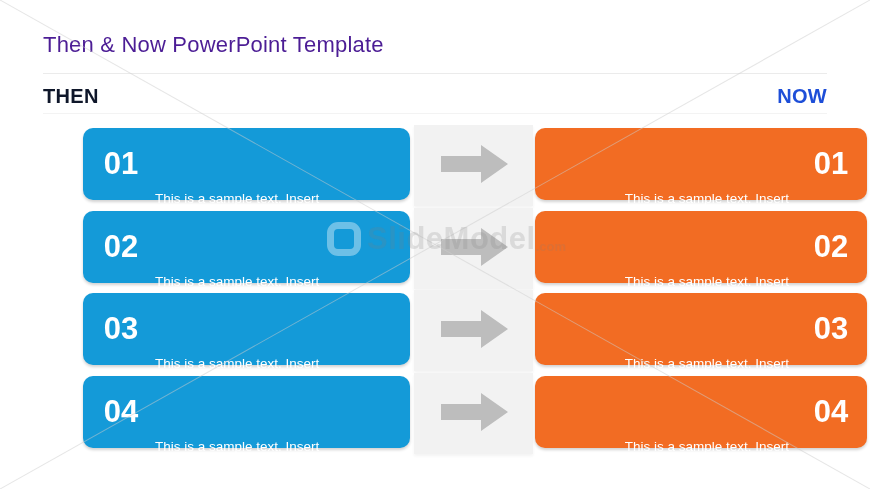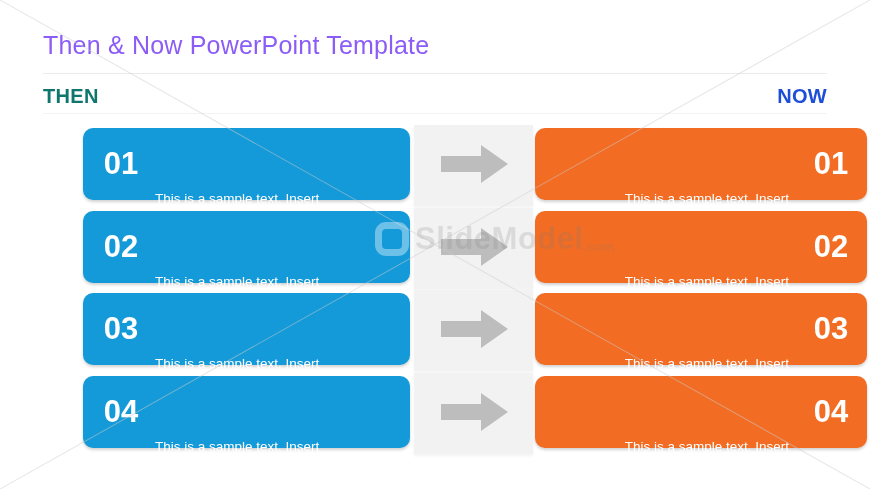--- a/index.html
+++ b/index.html
@@ -9,43 +9,43 @@
     height: 489px;
     background: #ffffff;
     overflow: hidden;
     font-family: "Liberation Sans", sans-serif;
   }
 
   .title {
     position: absolute;
     left: 43px;
     top: 27px;
-    font-size: 25px;
+    font-size: 22px;
     line-height: 36px;
-    color: #8b5cf6;
+    color: #4c1d95;
     font-weight: 400;
     letter-spacing: 0.2px;
   }
   .title-divider {
     position: absolute;
     left: 43px;
     right: 43px;
     top: 73px;
     height: 1px;
     background: #ebebeb;
   }
 
   .col-label {
     position: absolute;
     top: 85px;
     font-size: 20px;
     font-weight: 700;
     letter-spacing: 0.3px;
   }
-  .then-label { left: 43px; color: #0f766e; }
+  .then-label { left: 43px; color: #0f172a; }
   .now-label  { right: 43px; color: #1d4ed8; }
 
   .header-divider {
     position: absolute;
     left: 43px;
     right: 43px;
     top: 113px;
     height: 1px;
     background: #f3f3f3;
   }
@@ -133,21 +133,20 @@
 
   .watermark {
     position: absolute;
     left: 327px;
     top: 219px;
     height: 40px;
     display: flex;
     align-items: center;
     z-index: 5;
     pointer-events: none;
-    margin-left: 48px;
   }
   .wm-logo {
     width: 34px;
     height: 34px;
     box-sizing: border-box;
     border: 7px solid rgba(255,255,255,0.38);
     border-radius: 11px;
     margin-right: 6px;
   }
   .wm-text {

